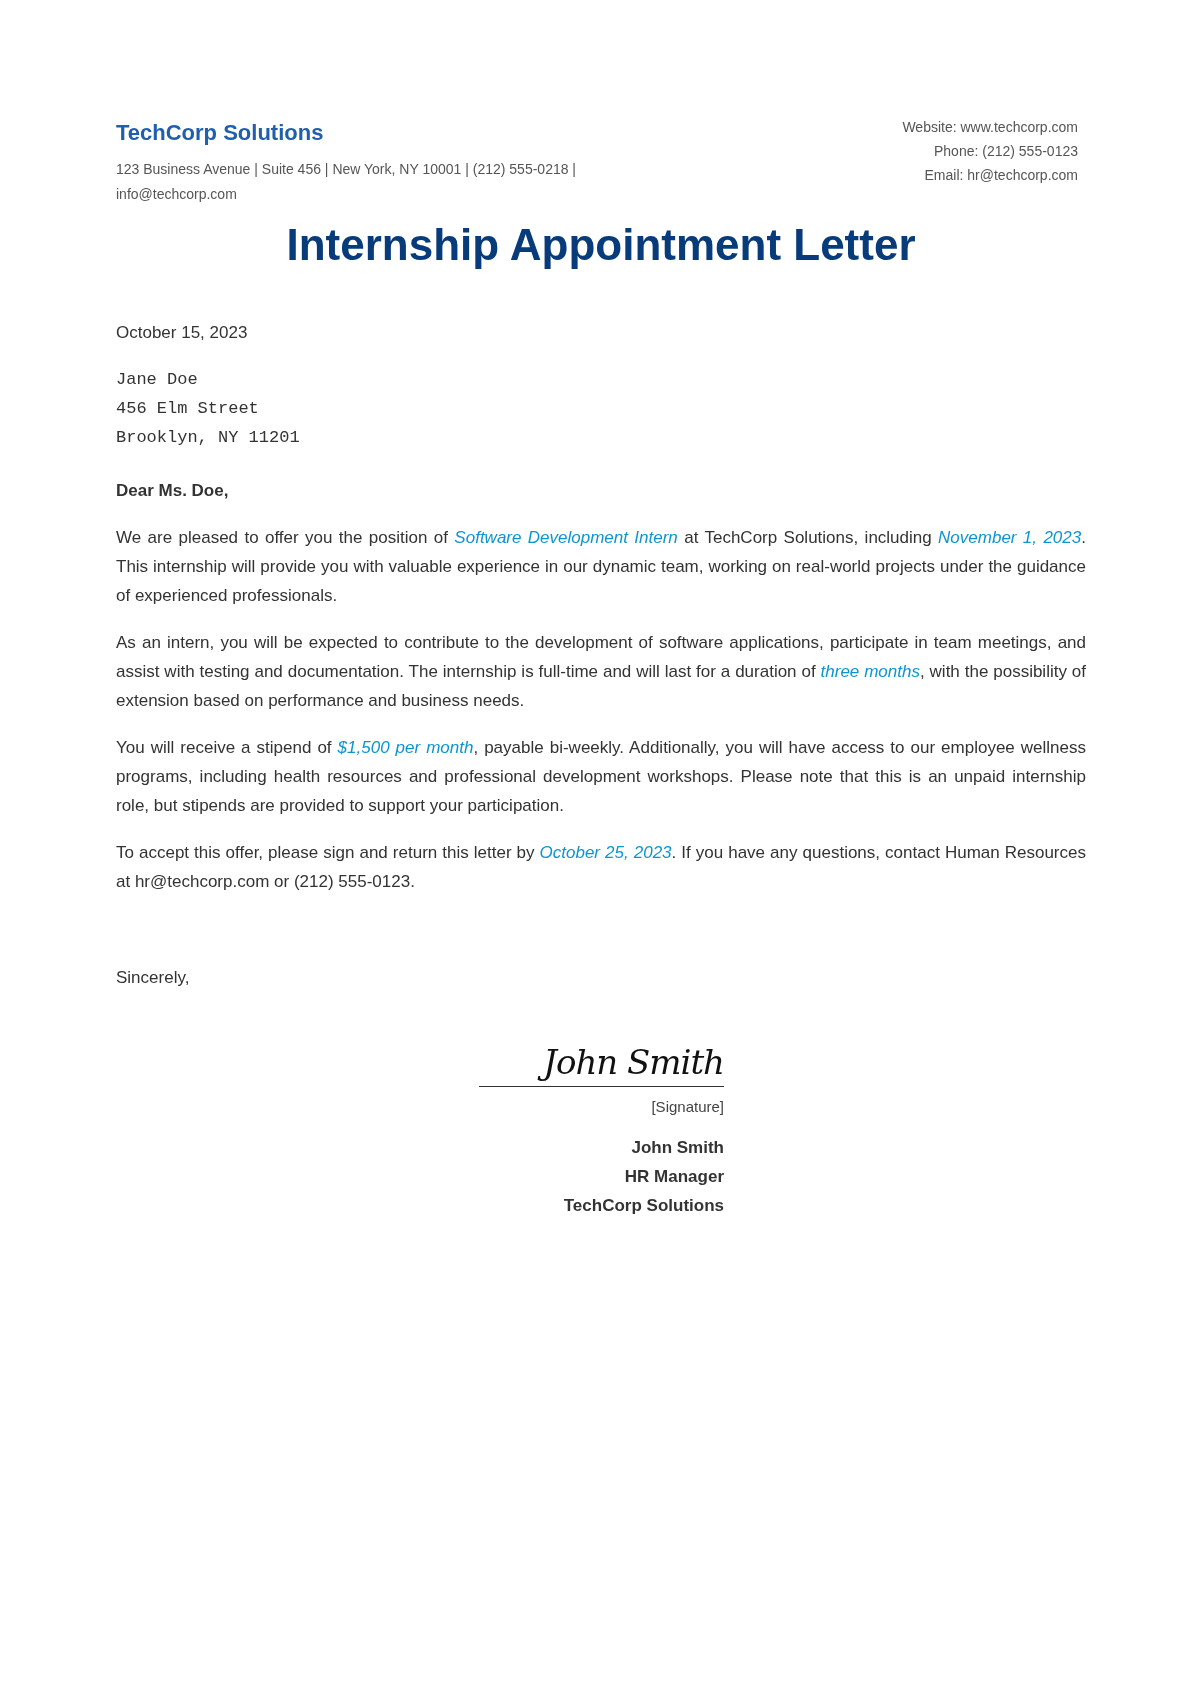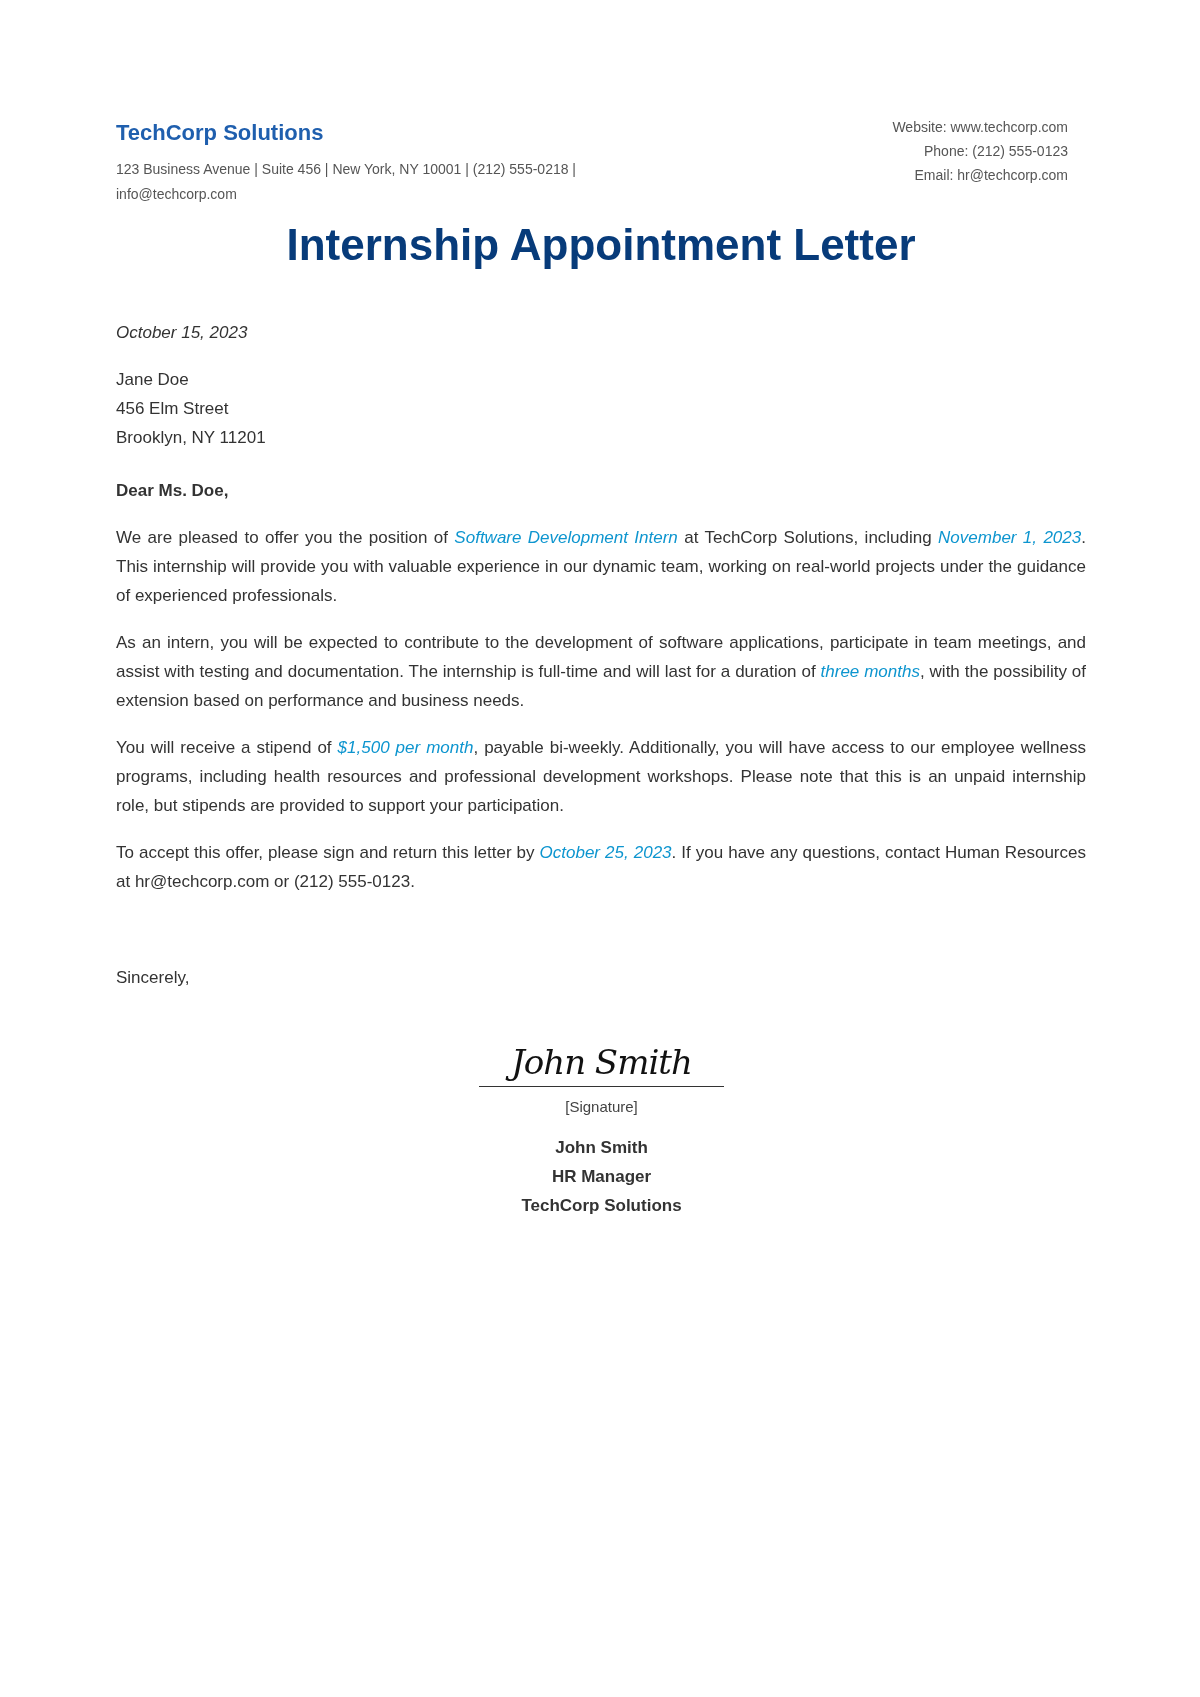--- a/index.html
+++ b/index.html
@@ -1,32 +1,32 @@
 <!DOCTYPE html>
 <html><head>
 <meta charset="utf-8">
 <style>
   html, body { margin: 0; padding: 0; background: #ffffff; }
   body { width: 1200px; height: 1697px; position: relative; font-family: "Liberation Sans", sans-serif; color: #333333; }
   .page { position: absolute; left: 116px; top: 100px; width: 970px; }
   .header { position: relative; height: 105px; }
   .company-name { position: absolute; left: 0; top: 20px; font-size: 22px; font-weight: bold; color: #1f5fae; margin: 0; }
   .company-address { position: absolute; left: 0; top: 57px; width: 490px; font-size: 14px; line-height: 25px; color: #555555; }
-  .contact-block { position: absolute; right: 18px; top: 15px; text-align: right; font-size: 14px; line-height: 24px; color: #555555; }
+  .contact-block { position: absolute; right: 8px; top: 15px; text-align: right; font-size: 14px; line-height: 24px; color: #555555; }
   .title { position: absolute; left: 0; top: 238px; width: 970px; text-align: center; font-size: 44px; font-weight: bold; color: #073b7a; margin: 0; }
   .body-text { font-size: 17px; line-height: 29px; color: #333333; }
   .date { position: absolute; left: 0; top: 318px; }
-  .recipient { position: absolute; left: 0; top: 365px; }
+  .recipient { position: absolute; left: 0; top: 365px; font-family: Liberation Mono, monospace; }
   .recipient div { line-height: 29px; }
   .salutation { position: absolute; left: 0; top: 476px; font-weight: bold; }
   .paragraphs { position: absolute; left: 0; top: 523px; width: 970px; }
   .paragraphs p { margin: 0 0 18px 0; text-align: justify; }
   .hl { color: #0d95cf; font-weight: normal; font-style: italic; }
   .closing { position: absolute; left: 0; top: 963px; }
-  .signature-block { position: absolute; left: 363px; top: 1040px; width: 245px; text-align: center; }
+  .signature-block { position: absolute; left: 363px; top: 1040px; width: 245px; text-align: right; }
   .sig-script { font-family: "DejaVu Serif", serif; font-style: italic; font-size: 34px; color: #111111; line-height: 44px; letter-spacing: -1px; }
   .sig-line { border-top: 1.5px solid #333333; margin-top: 2px; }
   .sig-label { font-size: 15px; color: #444444; margin-top: 5px; }
   .signer { font-size: 17px; font-weight: bold; color: #333333; line-height: 29px; }
   .signer-first { margin-top: 12px; }
 </style>
 </head>
 <body>
 
 <div class="page">
@@ -37,21 +37,21 @@
       <div>Website: www.techcorp.com</div>
       <div>Phone: (212) 555-0123</div>
       <div>Email: hr@techcorp.com</div>
     </div>
   </div>
 </div>
 
 <h1 class="title" style="left:116px; top:220px;">Internship Appointment Letter</h1>
 
 <div class="body-text" style="position:absolute; left:116px; top:0; width:970px;">
-  <div class="date" style="top:318px;font-style:italic;">October 15, 2023</div>
+  <div class="date" style="top:318px;">October 15, 2023</div>
 
   <div class="recipient" style="top:365px;">
     <div>Jane Doe</div>
     <div>456 Elm Street</div>
     <div>Brooklyn, NY 11201</div>
   </div>
 
   <div class="salutation">Dear Ms. Doe,</div>
 
   <div class="paragraphs">

